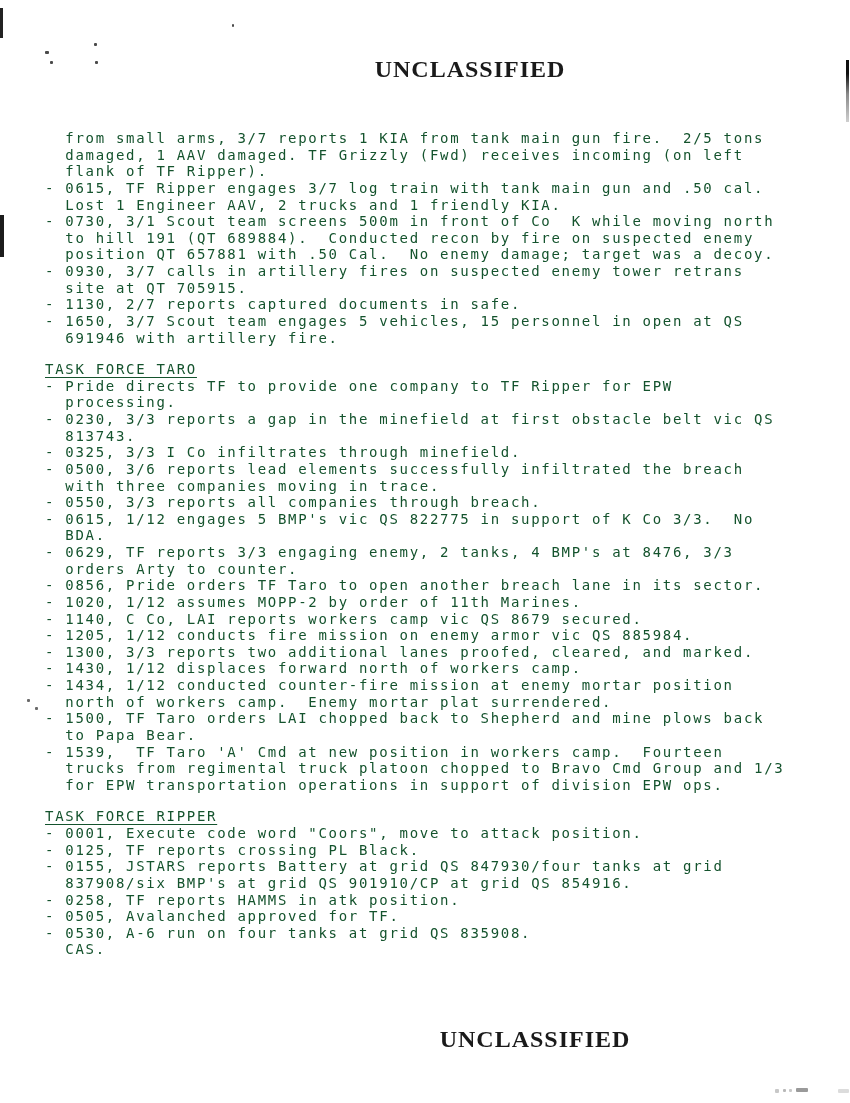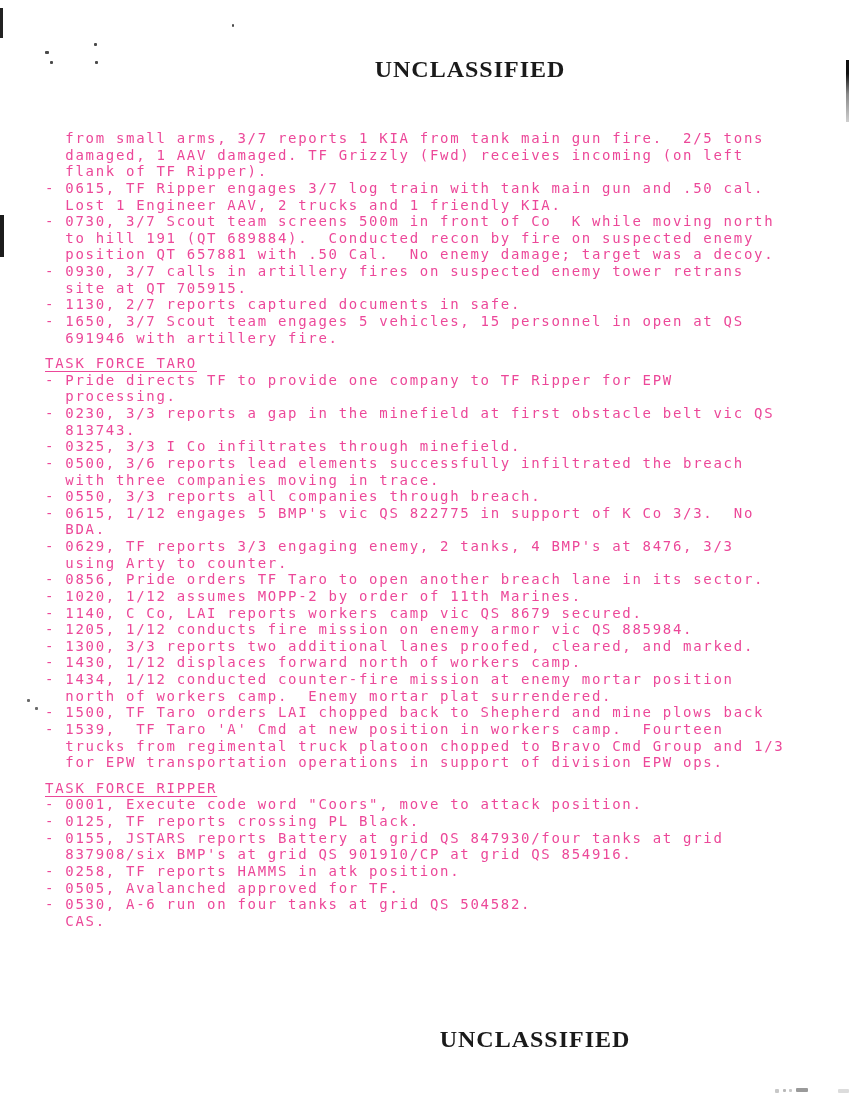--- a/index.html
+++ b/index.html
@@ -22,28 +22,28 @@
     transform: translateX(-50%);
   }
   .classification.top { top: 56px; left: 470px; }
   .classification.bottom { top: 1026px; left: 535px; }
   .doc-body {
     position: absolute;
     left: 45px;
     top: 130px;
     font-size: 14px;
     letter-spacing: 1.7px;
-    color: #ec4899;
+    color: #14532d;
   }
   .line {
     height: 16.64px;
     line-height: 16.64px;
     white-space: pre;
   }
-  .line.heading { margin-top: 9px; }
+  .line.heading { margin-top: 15px; }
   .underline {
     text-decoration: underline;
     text-underline-offset: 3px;
   }
   
   .art { position: absolute; }
   .art-left-top   { left: 0; top: 8px;   width: 3px; height: 30px; background: #222; }
   .art-left-mid   { left: 0; top: 215px; width: 4px; height: 42px; background: #1c1c1c; }
   .art-right-line { left: 846px; top: 60px; width: 3px; height: 62px;
                     background: linear-gradient(#101010 0 22%, #8a8a8a 55%, #cfcfcf); }
@@ -67,61 +67,62 @@
 <div class="page">
 
   <div class="classification top">UNCLASSIFIED</div>
 
   <div class="doc-body">
       <div class="line">  from small arms, 3/7 reports 1 KIA from tank main gun fire.  2/5 tons</div>
       <div class="line">  damaged, 1 AAV damaged. TF Grizzly (Fwd) receives incoming (on left</div>
       <div class="line">  flank of TF Ripper).</div>
       <div class="line">- 0615, TF Ripper engages 3/7 log train with tank main gun and .50 cal.</div>
       <div class="line">  Lost 1 Engineer AAV, 2 trucks and 1 friendly KIA.</div>
-      <div class="line">- 0730, 3/7 Scout team screens 500m in front of Co  K while moving north</div>
+      <div class="line">- 0730, 3/1 Scout team screens 500m in front of Co  K while moving north</div>
       <div class="line">  to hill 191 (QT 689884).  Conducted recon by fire on suspected enemy</div>
       <div class="line">  position QT 657881 with .50 Cal.  No enemy damage; target was a decoy.</div>
       <div class="line">- 0930, 3/7 calls in artillery fires on suspected enemy tower retrans</div>
       <div class="line">  site at QT 705915.</div>
       <div class="line">- 1130, 2/7 reports captured documents in safe.</div>
       <div class="line">- 1650, 3/7 Scout team engages 5 vehicles, 15 personnel in open at QS</div>
       <div class="line">  691946 with artillery fire.</div>
       <div class="line heading"><span class="underline">TASK FORCE TARO</span></div>
       <div class="line">- Pride directs TF to provide one company to TF Ripper for EPW</div>
       <div class="line">  processing.</div>
       <div class="line">- 0230, 3/3 reports a gap in the minefield at first obstacle belt vic QS</div>
       <div class="line">  813743.</div>
       <div class="line">- 0325, 3/3 I Co infiltrates through minefield.</div>
       <div class="line">- 0500, 3/6 reports lead elements successfully infiltrated the breach</div>
       <div class="line">  with three companies moving in trace.</div>
       <div class="line">- 0550, 3/3 reports all companies through breach.</div>
       <div class="line">- 0615, 1/12 engages 5 BMP's vic QS 822775 in support of K Co 3/3.  No</div>
       <div class="line">  BDA.</div>
       <div class="line">- 0629, TF reports 3/3 engaging enemy, 2 tanks, 4 BMP's at 8476, 3/3</div>
-      <div class="line">  using Arty to counter.</div>
+      <div class="line">  orders Arty to counter.</div>
       <div class="line">- 0856, Pride orders TF Taro to open another breach lane in its sector.</div>
       <div class="line">- 1020, 1/12 assumes MOPP-2 by order of 11th Marines.</div>
       <div class="line">- 1140, C Co, LAI reports workers camp vic QS 8679 secured.</div>
       <div class="line">- 1205, 1/12 conducts fire mission on enemy armor vic QS 885984.</div>
       <div class="line">- 1300, 3/3 reports two additional lanes proofed, cleared, and marked.</div>
       <div class="line">- 1430, 1/12 displaces forward north of workers camp.</div>
       <div class="line">- 1434, 1/12 conducted counter-fire mission at enemy mortar position</div>
       <div class="line">  north of workers camp.  Enemy mortar plat surrendered.</div>
       <div class="line">- 1500, TF Taro orders LAI chopped back to Shepherd and mine plows back</div>
+      <div class="line">  to Papa Bear.</div>
       <div class="line">- 1539,  TF Taro 'A' Cmd at new position in workers camp.  Fourteen</div>
       <div class="line">  trucks from regimental truck platoon chopped to Bravo Cmd Group and 1/3</div>
       <div class="line">  for EPW transportation operations in support of division EPW ops.</div>
       <div class="line heading"><span class="underline">TASK FORCE RIPPER</span></div>
       <div class="line">- 0001, Execute code word "Coors", move to attack position.</div>
       <div class="line">- 0125, TF reports crossing PL Black.</div>
       <div class="line">- 0155, JSTARS reports Battery at grid QS 847930/four tanks at grid</div>
       <div class="line">  837908/six BMP's at grid QS 901910/CP at grid QS 854916.</div>
       <div class="line">- 0258, TF reports HAMMS in atk position.</div>
       <div class="line">- 0505, Avalanched approved for TF.</div>
-      <div class="line">- 0530, A-6 run on four tanks at grid QS 504582.</div>
+      <div class="line">- 0530, A-6 run on four tanks at grid QS 835908.</div>
       <div class="line">  CAS.</div>
     </div>
 
   <div class="classification bottom">UNCLASSIFIED</div>
 
   <div class="art art-left-top"></div>
   <div class="art art-left-mid"></div>
   <div class="art art-right-line"></div>
   <div class="speck s1"></div>
   <div class="speck s2"></div>

